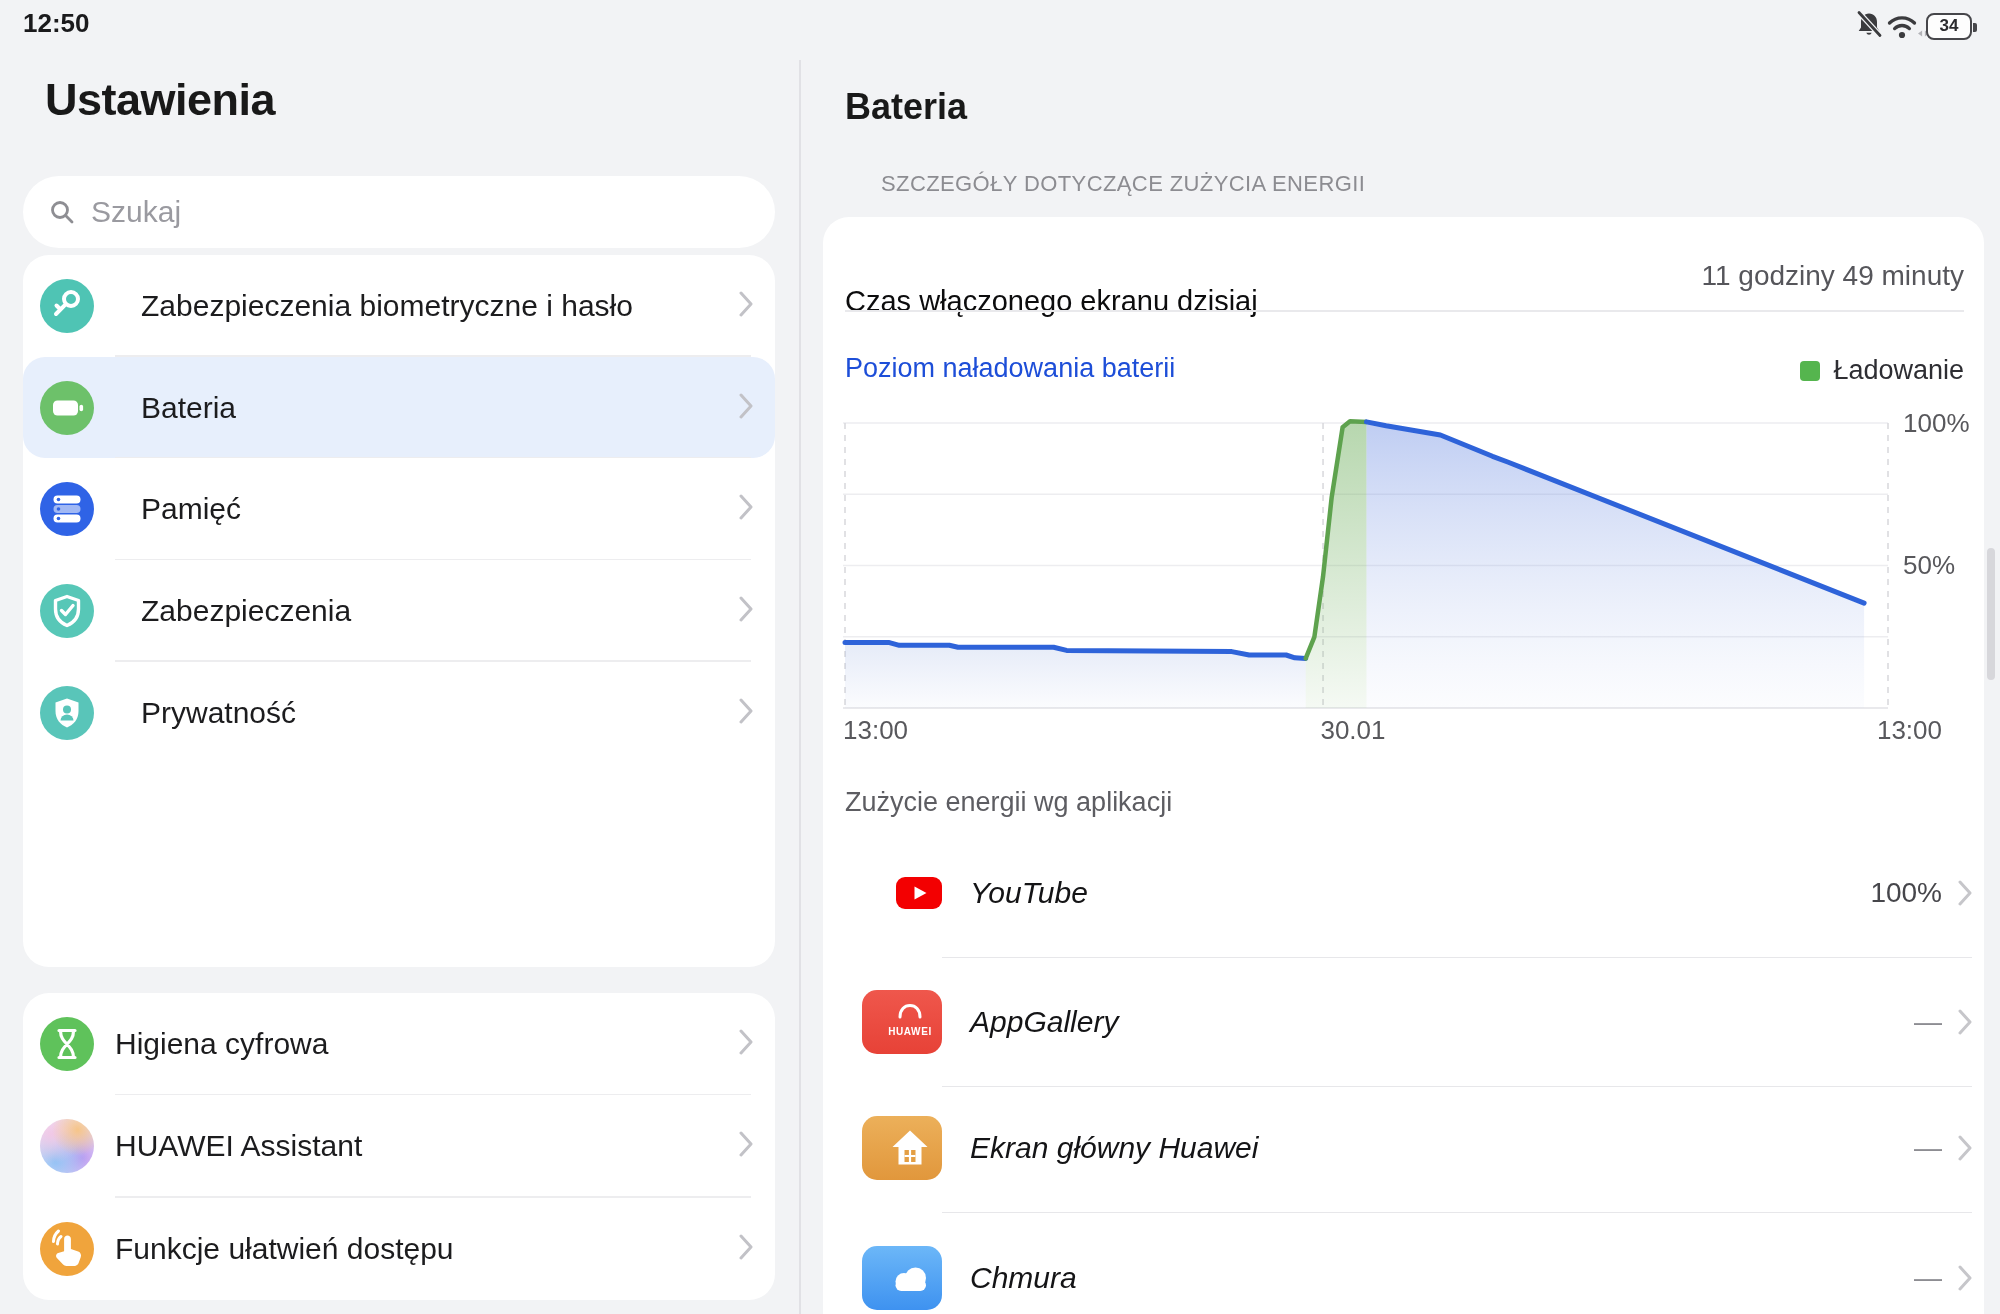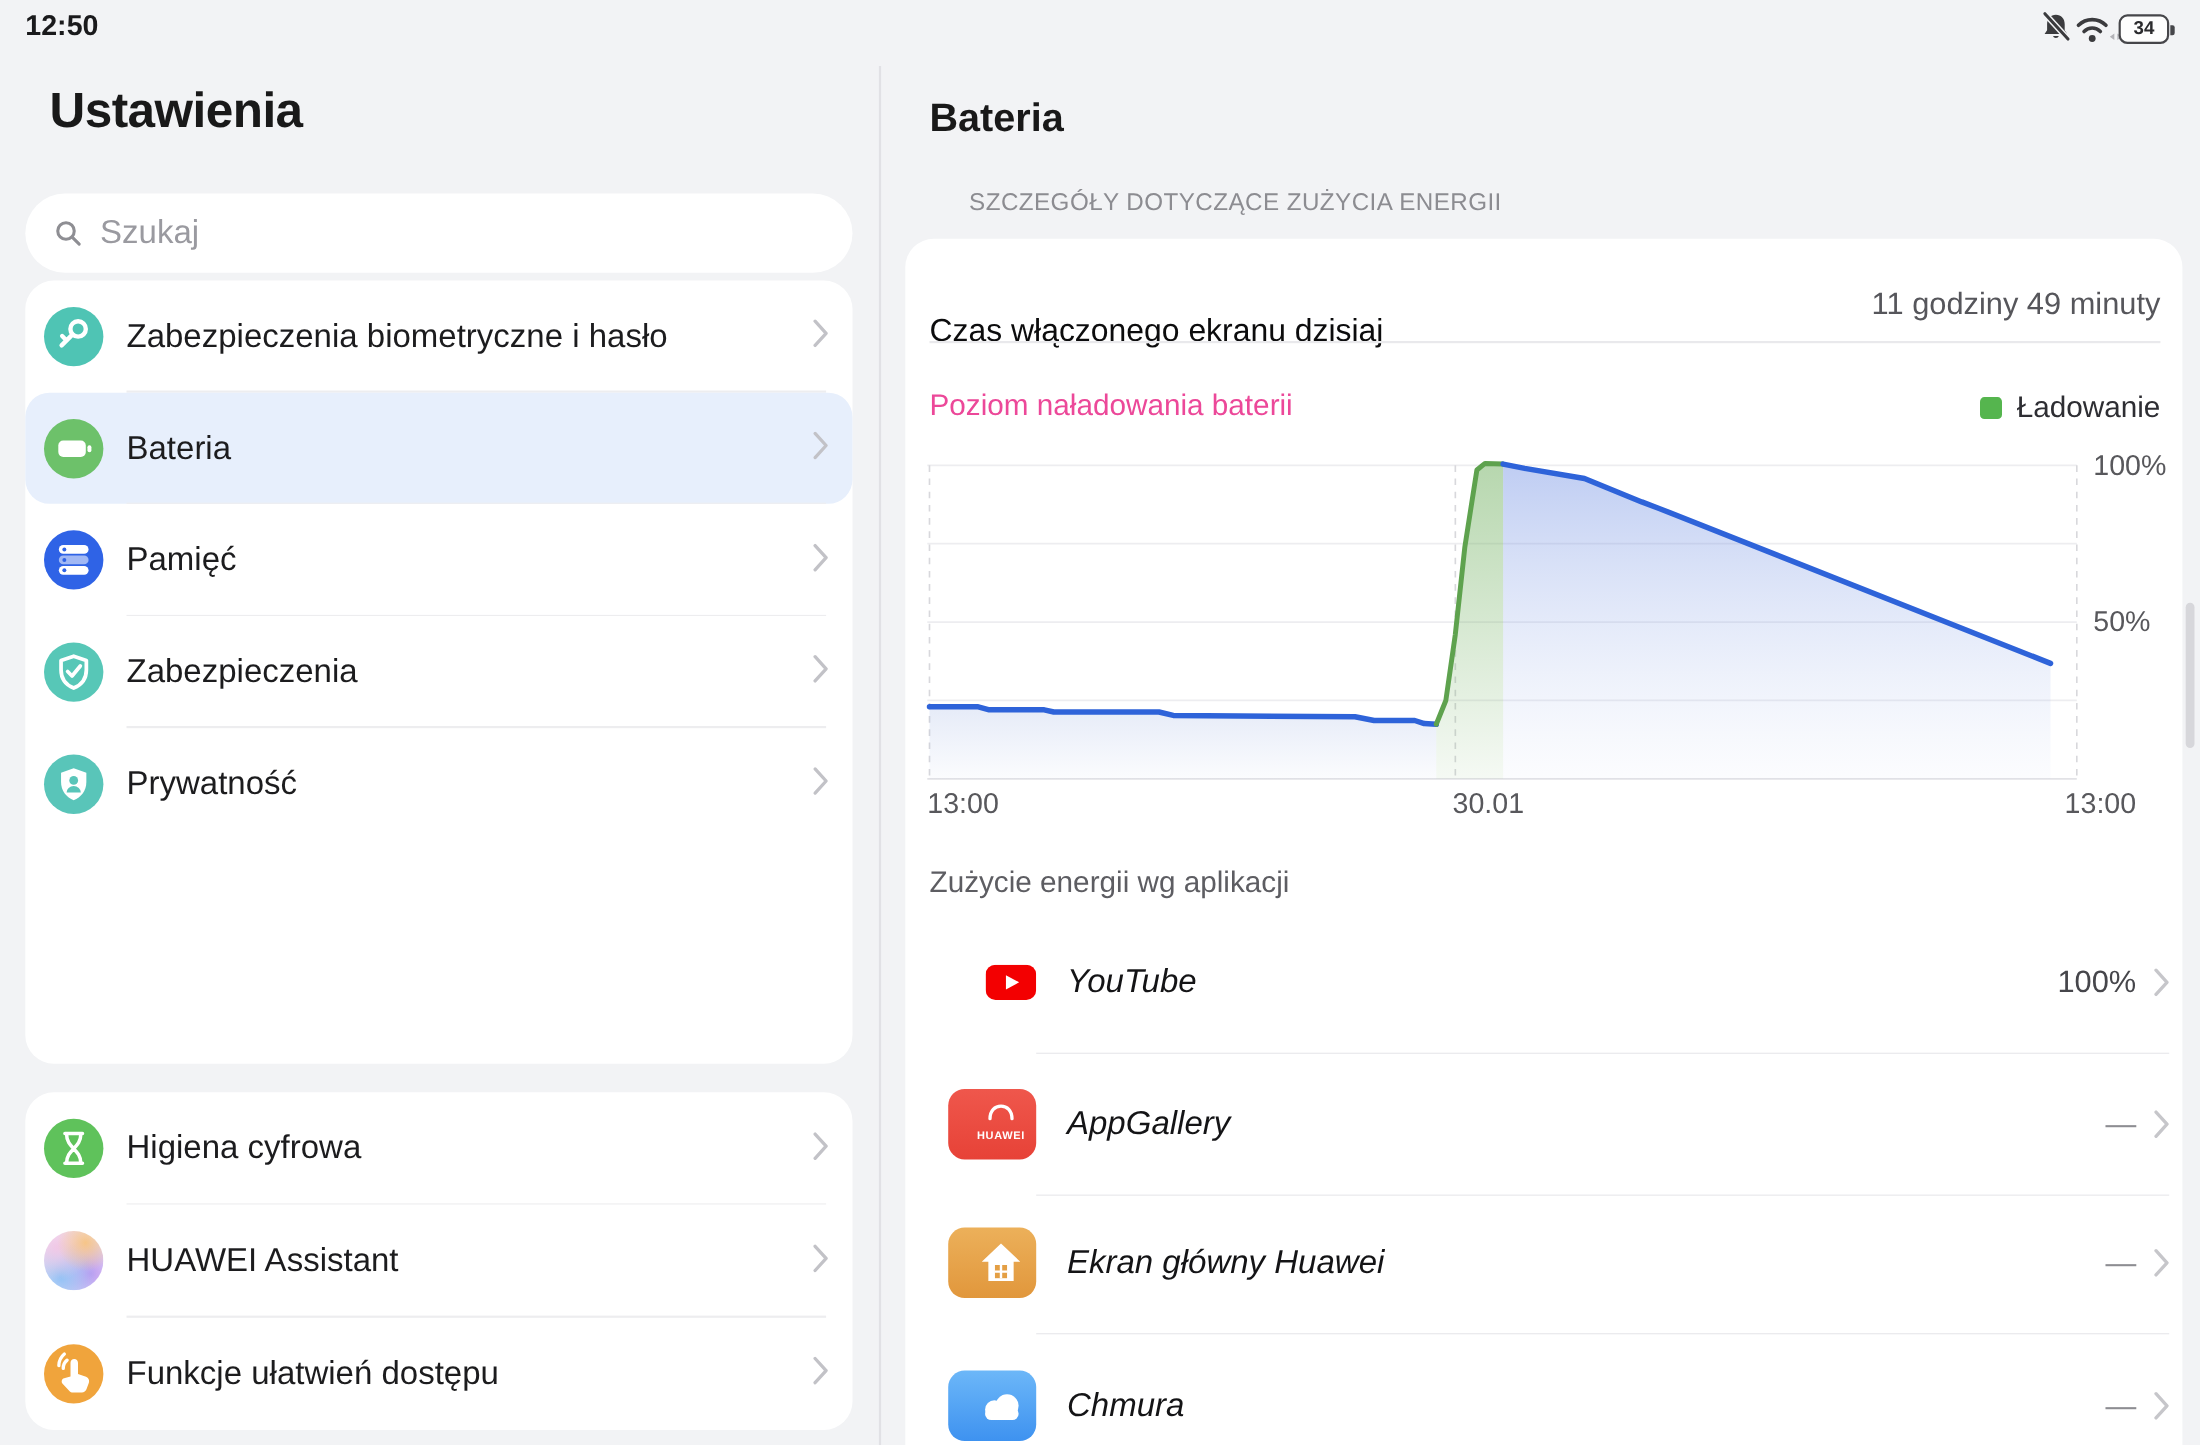--- a/index.html
+++ b/index.html
@@ -22,21 +22,21 @@
   
   .sidebar { position:absolute; left:23px; top:0; width:752px; }
   .sb-title { position:absolute; left:22px; top:74px; font-size:45px; font-weight:600; color:#191919; letter-spacing:-0.5px; }
   .search { position:absolute; left:0; top:176px; width:752px; height:72px; background:#fff; border-radius:36px;
             display:flex; align-items:center; padding-left:26px; gap:16px; }
   .search span { font-size:30px; color:#9a9aa0; }
   .card { position:absolute; left:0; width:752px; background:#fff; border-radius:26px; }
   .card1 { top:255px; height:712px; }
   .card2 { top:993px; height:307px; }
   .side-row { position:relative; display:flex; align-items:center; }
-  .card1 .side-row { height:101.71px; }
+  .card1 .side-row { height:101.71px;gap:26px; }
   .card2 .side-row { height:102.33px; }
   .side-row.selected { background:#e7effc; border-radius:22px; }
   .side-row:not(:last-child)::after { content:""; position:absolute; left:92px; right:24px; bottom:0;
             height:1.5px; background:#ededef; }
   .circle { width:54px; height:54px; border-radius:50%; margin-left:17px; flex:none;
             display:flex; align-items:center; justify-content:center; overflow:hidden; }
   .circle svg { width:54px; height:54px; }
   .icon-ball { background:
       radial-gradient(circle at 70% 20%, rgba(247,196,130,.95), rgba(247,196,130,0) 45%),
       radial-gradient(circle at 22% 28%, rgba(243,198,228,.9), rgba(243,198,228,0) 52%),
@@ -47,21 +47,21 @@
   .side-chev { position:absolute; right:22px; }
 
   
   .content-title { position:absolute; left:845px; top:86px; font-size:36px; font-weight:600; color:#191919; }
   .section-header { position:absolute; left:845px; top:171px; font-size:22px; color:#8c8c91; letter-spacing:0.4px;margin-left:36px; }
   .main-card { position:absolute; left:823px; top:217px; width:1161px; height:1127px; background:#fff;
                border-radius:26px 26px 0 0; }
   .st-label { position:absolute; left:22px; top:40px; font-size:29px; color:#0c0c0d;margin-top:28px; }
   .st-value { position:absolute; right:20px; top:43px; font-size:28px; color:#56565b; }
   .hdiv1 { position:absolute; left:22px; right:20px; top:93px; height:1.5px; background:#e9e9ec; }
-  .chart-label { position:absolute; left:22px; top:136px; font-size:27px; color:#ec4899; }
+  .chart-label { position:absolute; left:22px; top:136px; font-size:27px; color:#1d4ed8; }
   .legend { position:absolute; right:20px; top:138px; display:flex; align-items:center; gap:13px; }
   .legend-swatch { width:20px; height:20px; border-radius:4px; }
   .legend-label { font-size:27px; color:#2e2e33; }
   #chart { position:absolute; left:0; top:188px; }
   .apps-header { position:absolute; left:22px; top:570px; font-size:27px; color:#5d5d62; }
   .app-row { position:absolute; left:0; right:0; height:130px; display:flex; align-items:center; }
   .app-row .app-icon { margin-left:39px; width:80px; height:64px; flex:none; border-radius:15px;
                        display:flex; align-items:center; justify-content:flex-end; }
   .app-icon.transparent { border-radius:0; }
   .app-icon svg { display:block; }

